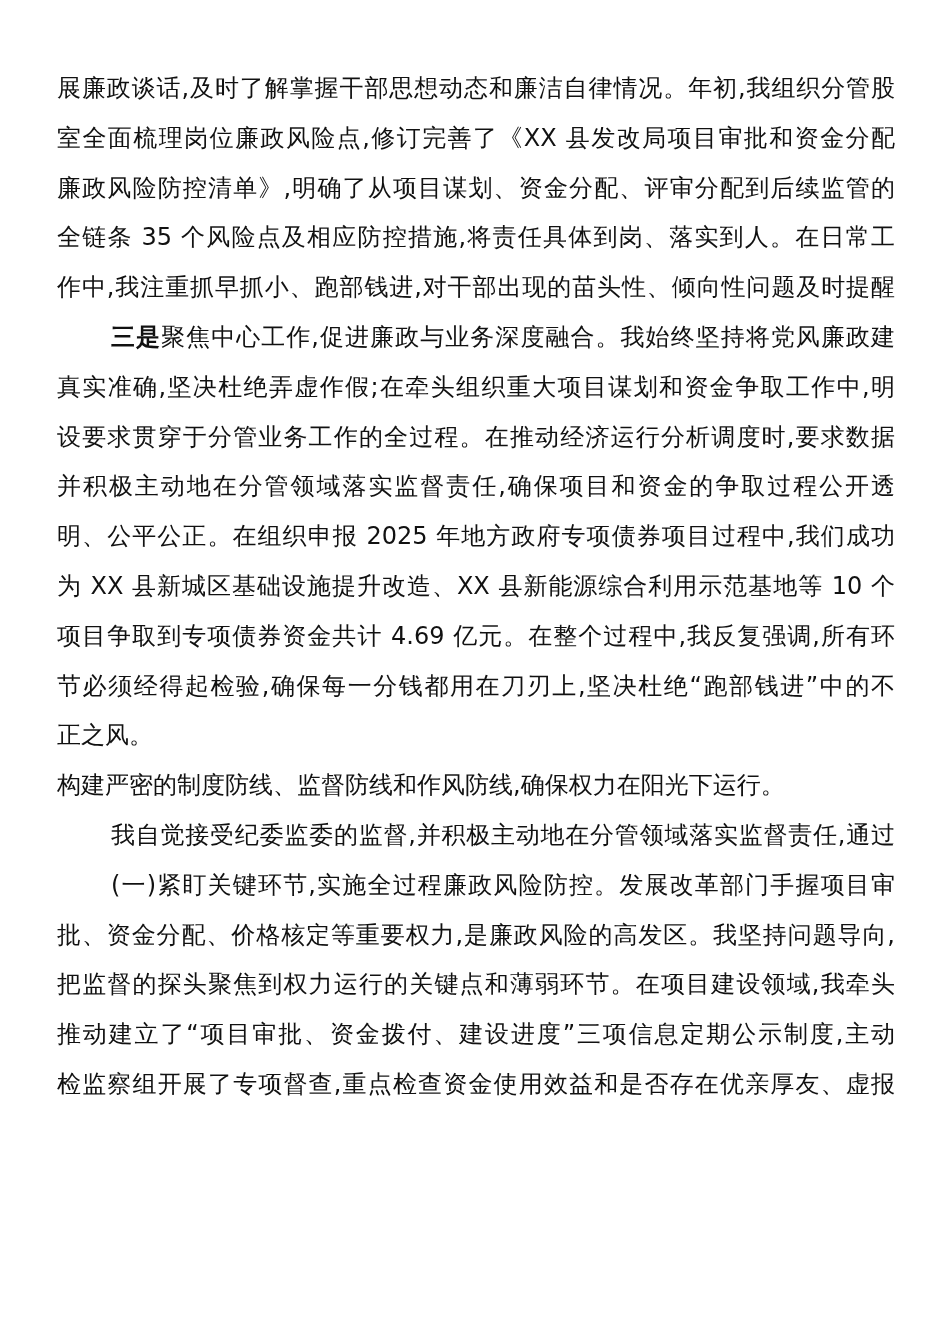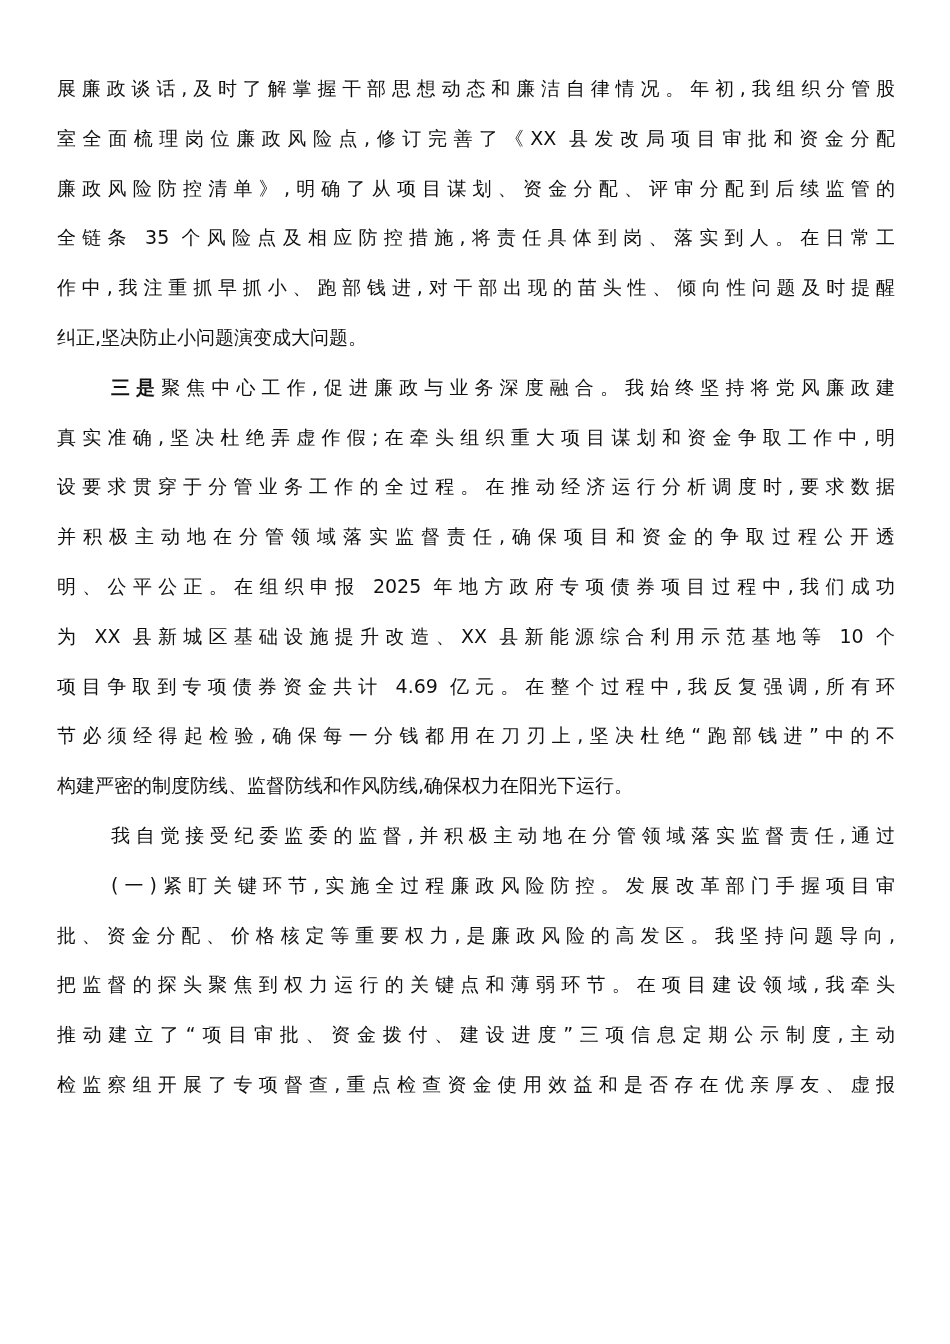--- a/index.html
+++ b/index.html
@@ -17,21 +17,21 @@
   }
   .page {
     position: absolute;
     left: 57px;
     top: 64px;
     width: 838px;
   }
   .line {
     height: 49.8px;
     line-height: 49.8px;
-    font-size: 19px;
+    font-size: 24px;
     white-space: nowrap;
     text-align: justify;
     text-align-last: justify;
     letter-spacing: 0px;
   }
   .line.last {
     text-align-last: left;
   }
   .line.indent {
     padding-left: 54px;
@@ -44,32 +44,32 @@
 <body>
 
 <div class="page">
 
   <div>
     <div class="line">展廉政谈话,及时了解掌握干部思想动态和廉洁自律情况。年初,我组织分管股</div>
     <div class="line">室全面梳理岗位廉政风险点,修订完善了《XX 县发改局项目审批和资金分配</div>
     <div class="line">廉政风险防控清单》,明确了从项目谋划、资金分配、评审分配到后续监管的</div>
     <div class="line">全链条 35 个风险点及相应防控措施,将责任具体到岗、落实到人。在日常工</div>
     <div class="line">作中,我注重抓早抓小、跑部钱进,对干部出现的苗头性、倾向性问题及时提醒</div>
-    <div class="line last">纠正,坚决防止小问题演变成大问题。</div>
   </div>
 
   <div>
     <div class="line indent"><span class="bold">三是</span><span>聚焦中心工作,促进廉政与业务深度融合。我始终坚持将党风廉政建</span></div>
     <div class="line">真实准确,坚决杜绝弄虚作假;在牵头组织重大项目谋划和资金争取工作中,明</div>
     <div class="line">设要求贯穿于分管业务工作的全过程。在推动经济运行分析调度时,要求数据</div>
     <div class="line">并积极主动地在分管领域落实监督责任,确保项目和资金的争取过程公开透</div>
     <div class="line">明、公平公正。在组织申报 2025 年地方政府专项债券项目过程中,我们成功</div>
     <div class="line">为 XX 县新城区基础设施提升改造、XX 县新能源综合利用示范基地等 10 个</div>
     <div class="line">项目争取到专项债券资金共计 4.69 亿元。在整个过程中,我反复强调,所有环</div>
     <div class="line">节必须经得起检验,确保每一分钱都用在刀刃上,坚决杜绝“跑部钱进”中的不</div>
+    <div class="line last">正之风。</div>
   </div>
 
 
   <div>
     <div class="line last">构建严密的制度防线、监督防线和作风防线,确保权力在阳光下运行。</div>
     <div class="line indent">我自觉接受纪委监委的监督,并积极主动地在分管领域落实监督责任,通过</div>
   </div>
 
   <div>
     <div class="line indent">(一)紧盯关键环节,实施全过程廉政风险防控。发展改革部门手握项目审</div>

